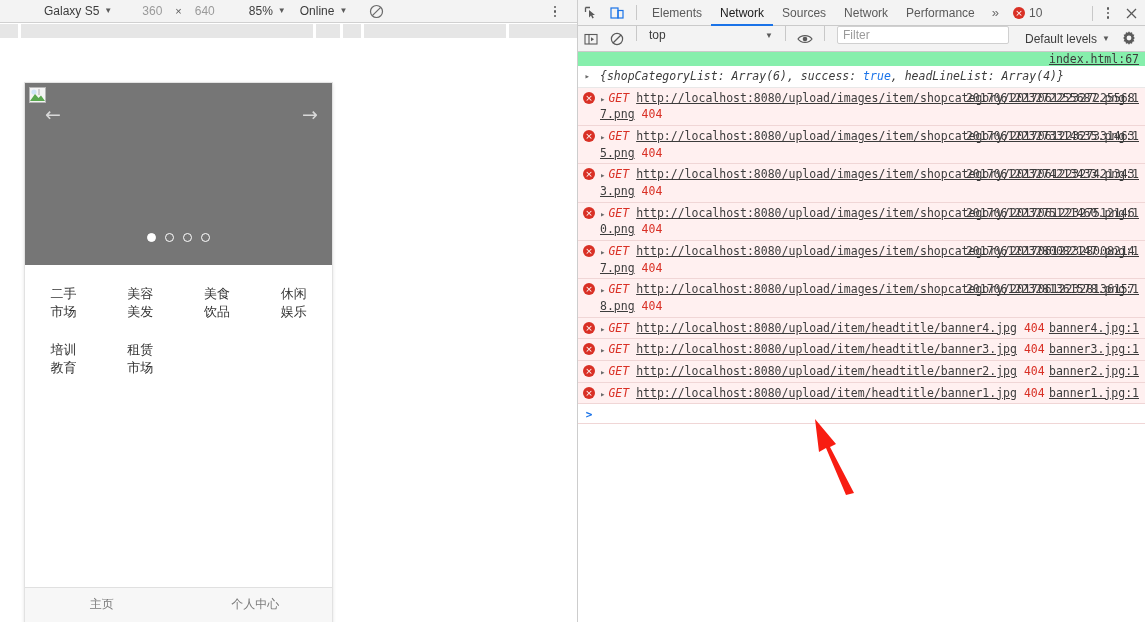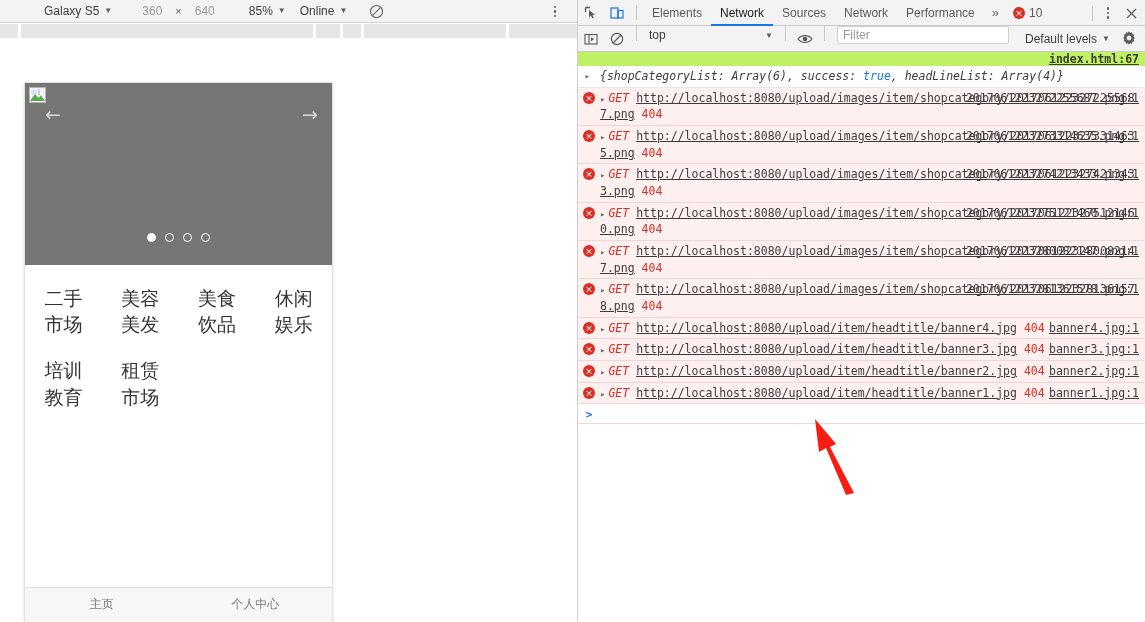--- a/index.html
+++ b/index.html
@@ -159,21 +159,21 @@
   
   .cat-grid {
     padding: 14px 0 6px 0;
     display: flex;
     flex-wrap: wrap;
   }
   .cat {
     width: 25%;
     text-align: center;
     padding: 6px 0 14px 0;
-    font-size: 19px;
+    font-size: 13px;
     line-height: 1.38;
     color: #333333;
     font-family: "DejaVu Sans", sans-serif;
   }
   .cat .l2 { display: block; }
 
   
   .tabbar {
     position: absolute;
     left: 0; right: 0; bottom: 0;
@@ -403,23 +403,22 @@
     font-style: italic;
   }
   .kw-true { color: #1a73e8; font-style: italic; }
   .src-link {
     color: #3c3c3c;
     text-decoration: underline;
     font-size: 11.5px;
   }
   .info-head-row {
     height: 14px;
-    background: #bef264;
-    position: relative;
-    font-weight: bold;
+    background: #86efac;
+    position: relative;
   }
   .info-head-row .src-link {
     position: absolute;
     right: 6px;
     top: 0;
   }
   .prompt-row {
     display: flex;
     padding: 4px 0 2px 0;
     border-bottom: 1px solid #f0d6d6;

